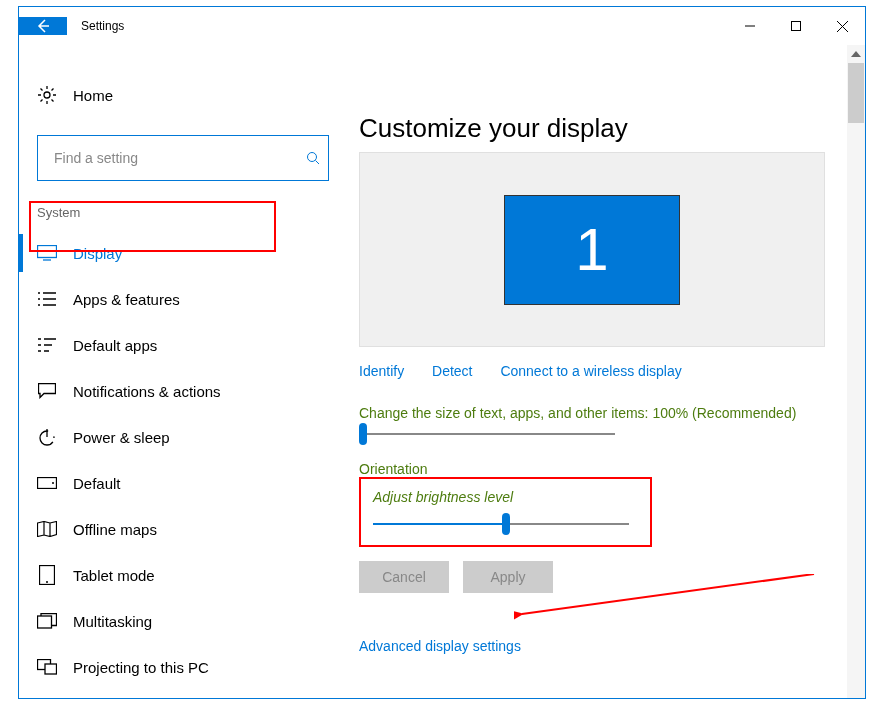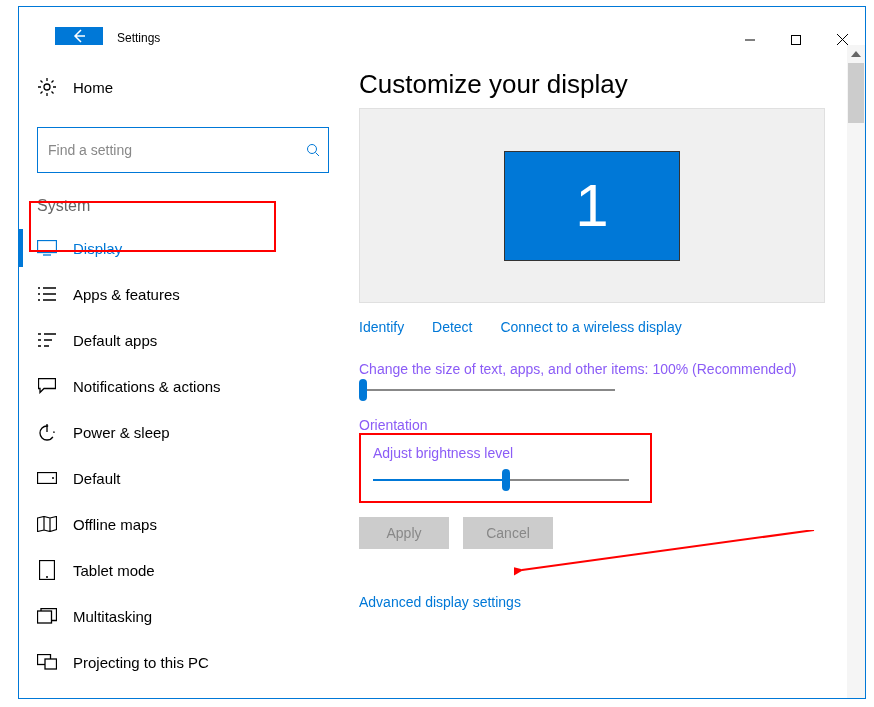--- a/index.html
+++ b/index.html
@@ -1,67 +1,67 @@
 <!DOCTYPE html>
 <html><head>
   <meta charset="utf-8">
   <style>
     * { box-sizing: border-box; margin: 0; padding: 0; font-family: "Segoe UI", Arial, sans-serif; }
     body { background: #fff; }
     .window { width: 874px; height: 707px; position: relative; background: #fff; }
     .inner-border { position: absolute; left: 18px; top: 6px; right: 8px; bottom: 8px; border: 1px solid #0078d7; background: #fff; overflow: hidden; }
     
-    .titlebar { height: 38px; display: flex; align-items: flex-end; margin-left: 36px; }
+    .titlebar { height: 38px; display: flex; align-items: center; }
     .back-btn { width: 48px; background: #0078d7; display: flex; align-items: center; justify-content: center; color: #fff; cursor: pointer; }
     .title-text { display: flex; align-items: center; padding-left: 14px; font-size: 12px; color: #000; }
     .title-spacer { flex: 1; }
     .winctrl { width: 46px; display: flex; align-items: center; justify-content: center; cursor: pointer; }
     
-    .content { display: flex; height: calc(100% - 38px); position: relative; }
+    .content { display: flex; height: calc(100% - 38px); position: relative; align-items: center; }
     .sidebar { width: 340px; padding: 24px 0 0 0; }
     .main { flex: 1; padding: 24px 20px 0 0; position: relative; }
     
     .home-row { display: flex; align-items: center; padding: 8px 0 18px 18px; cursor: pointer; }
     .home-row .icon { width: 20px; height: 20px; margin-right: 16px; }
     .home-row .label { font-size: 15px; color: #000; }
     
-    .search-box { margin: 12px 30px 18px 18px; border: 1px solid #0078d7; height: 46px; display: flex; align-items: center; padding: 0 8px 0 10px; }
+    .search-box { margin: 12px 30px 18px 18px; border: 1px solid #0078d7; height: 46px; display: flex; align-items: center; padding: 0 8px 0 16px; }
     .search-box input { border: none; outline: none; flex: 1; font-size: 14px; color: #666; }
     .search-box input::placeholder { color: #888; }
     .search-icon { width: 14px; height: 14px; }
     
-    .section-label { padding: 6px 0 10px 18px; font-size: 16px; color: #666; }
+    .section-label { padding: 6px 0 10px 18px; font-size: 13px; color: #666; }
     
     .nav-item { display: flex; align-items: center; height: 46px; padding-left: 18px; cursor: pointer; position: relative; }
     .nav-item .icon { width: 20px; height: 20px; margin-right: 16px; display: flex; align-items: center; justify-content: center; flex-shrink: 0; }
     .nav-item .label { font-size: 15px; color: #000; }
     .nav-item.active { }
     .nav-item.active::before { content: ''; position: absolute; left: 0; top: 4px; bottom: 4px; width: 4px; background: #0078d7; }
     .nav-item.active .label { color: #0078d7; }
     .nav-item.active .icon svg { stroke: #0078d7; }
     
     .red-box-1 { position: absolute; left: 10px; top: 194px; width: 247px; height: 51px; border: 2px solid #ff0000; pointer-events: none; }
     
     .main h1 { font-size: 26px; font-weight: 400; color: #000; margin-bottom: 8px; }
     
     .display-preview { background: #f0f0f0; width: 466px; height: 195px; display: flex; align-items: center; justify-content: center; border: 1px solid #e0e0e0; }
     .monitor { width: 176px; height: 110px; background: #0078d7; border: 1px solid #333; display: flex; align-items: center; justify-content: center; color: #fff; font-size: 60px; font-weight: 300; }
     
     .links-row { margin-top: 16px; font-size: 14px; }
     .links-row a { color: #0078d7; text-decoration: none; margin-right: 24px; cursor: pointer; }
     
-    .setting-label { font-size: 14px; color: #8b5cf6; margin-top: 26px; }
+    .setting-label { font-size: 14px; color: #4d7c0f; margin-top: 26px; }
     .slider-wrap { margin-top: 10px; width: 256px; height: 8px; position: relative; }
     .slider-track { position: absolute; top: 2px; left: 0; right: 0; height: 2px; background: #888; }
     .slider-fill { position: absolute; top: 2px; left: 0; height: 2px; background: #0078d7; }
     .slider-thumb { position: absolute; top: -8px; width: 8px; height: 22px; background: #0078d7; border-radius: 4px; cursor: pointer; }
     
     .dropdown { margin-top: 8px; width: 256px; height: 34px; border: 1px solid #999; display: flex; align-items: center; padding: 0 10px; cursor: pointer; justify-content: space-between; font-size: 14px; }
     
-    .brightness-box { width: 293px; border: 2px solid #ff0000; padding: 10px 8px 16px 12px; position: relative; }
+    .brightness-box { width: 293px; border: 2px solid #ff0000; padding: 10px 8px 16px 12px; position: relative; font-style: italic; }
     .brightness-box .setting-label { margin-top: 0; }
     
     .btn-row { margin-top: 14px; display: flex; gap: 14px; }
     .btn { width: 90px; height: 32px; background: #ccc; color: #888; display: flex; align-items: center; justify-content: center; font-size: 14px; cursor: not-allowed; }
     
     .adv-link { margin-top: 45px; color: #0078d7; font-size: 14px; cursor: pointer; }
     
     .arrow-svg { position: absolute; pointer-events: none; }
     
     .scrollbar-area { position: absolute; right: 0; top: 0; bottom: 0; width: 18px; background: #f5f5f5; }
@@ -233,22 +233,22 @@
         <div class="brightness-box">
           <div class="setting-label">Adjust brightness level</div>
           <div class="slider-wrap" style="margin-top:16px">
             <div class="slider-track"></div>
             <div class="slider-fill" style="width:52%"></div>
             <div class="slider-thumb" style="left:calc(52% - 4px)"></div>
           </div>
         </div>
 
         <div class="btn-row">
+          <div class="btn">Cancel</div>
           <div class="btn">Apply</div>
-          <div class="btn">Cancel</div>
         </div>
 
         <div class="adv-link">Advanced display settings</div>
 
         <svg class="arrow-svg" style="left:155px; top:485px;" width="310" height="50">
           <defs>
               <marker id="ah" markerWidth="10" markerHeight="8" refX="1" refY="4" orient="auto">
                 <path d="M10 0 L0 4 L10 8 z" fill="#ff0000"></path>
               </marker>
             </defs>

